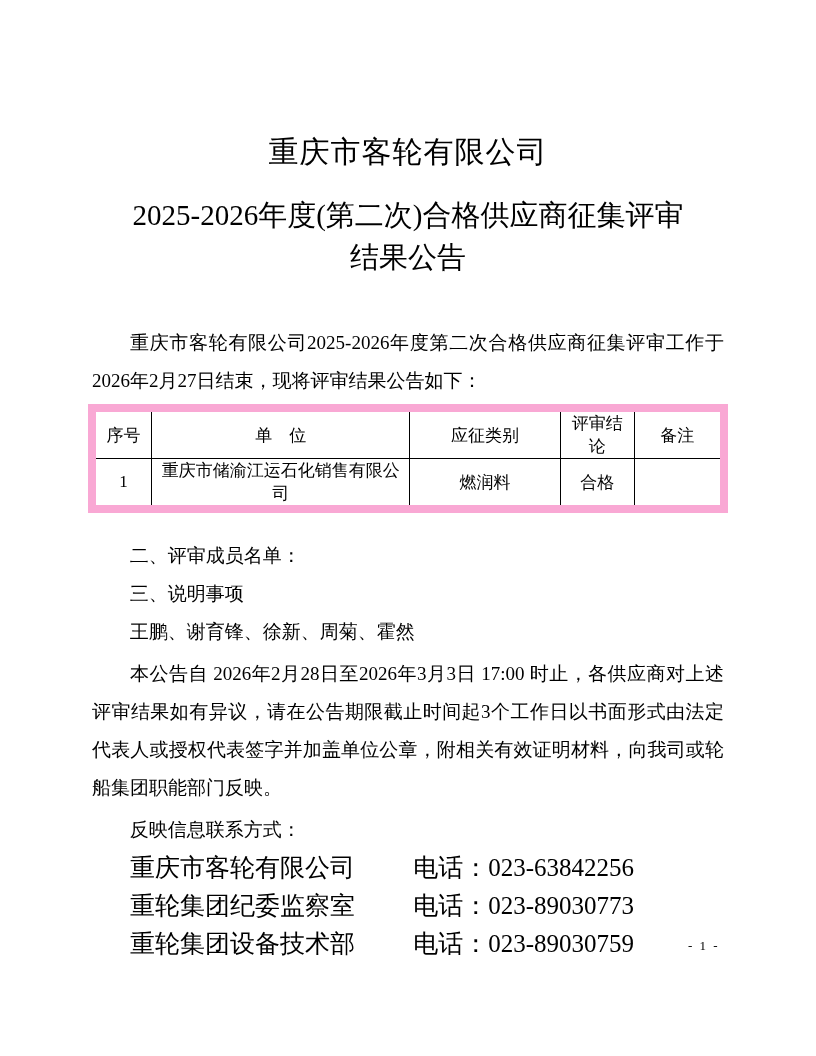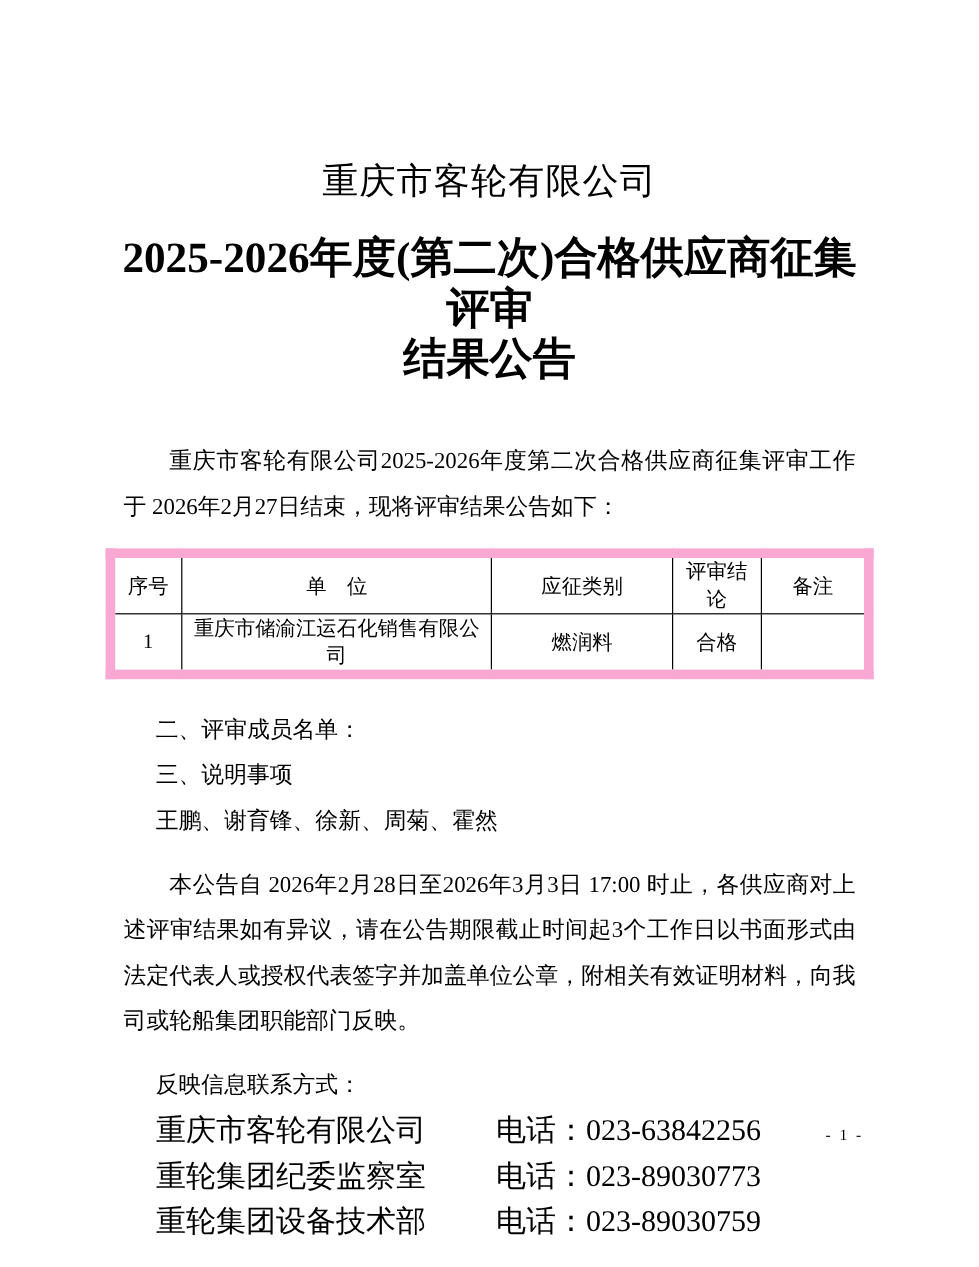--- a/index.html
+++ b/index.html
@@ -22,22 +22,22 @@
   .doc-title {
     margin: 0;
     font-size: 30px;
     font-weight: normal;
     line-height: 32px;
     text-align: center;
     letter-spacing: 1px;
   }
   .doc-subtitle {
     margin: 26px 0 0 0;
-    font-size: 36px;
-    font-weight: bold;
+    font-size: 29px;
+    font-weight: normal;
     line-height: 42px;
     text-align: center;
   }
   .body-text {
     font-size: 19px;
     line-height: 38px;
   }
   .intro {
     margin-top: 46px;
     text-indent: 2em;
@@ -46,21 +46,21 @@
   .heading-line {
     text-indent: 2.2em;
   }
   .sec2 { margin-top: 24px; }
   .names-line {
     text-indent: 2.2em;
   }
   .para-justify {
     text-indent: 2em;
     text-align: justify;
-    margin: 15px;
+    margin: 4px;
   }
   table.review-table {
     width: 100%;
     border-collapse: collapse;
     table-layout: fixed;
     margin-top: 2px;
   }
   table.review-table th,
   table.review-table td {
     border: 1.5px solid #000000;

